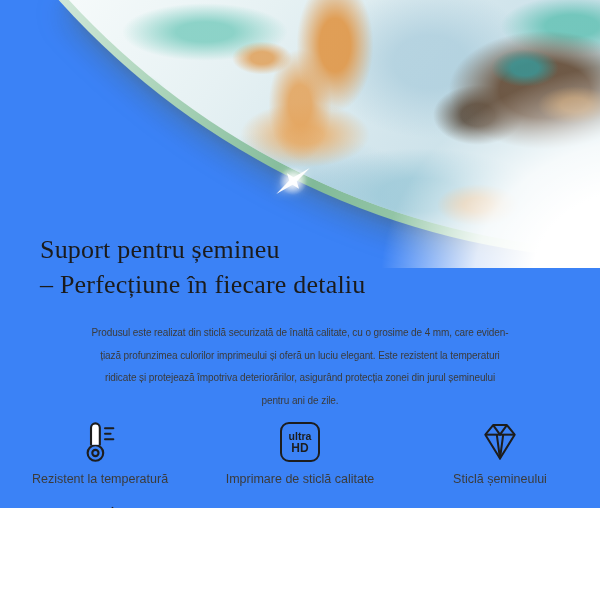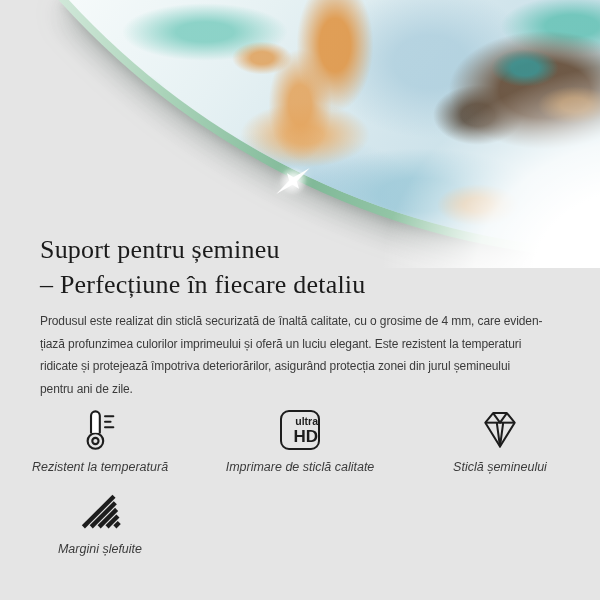--- a/index.html
+++ b/index.html
@@ -1,19 +1,19 @@
 <!DOCTYPE html>
 <html><head>
 <meta charset="utf-8">
 <style>
   * { box-sizing: border-box; margin: 0; padding: 0; }
   html, body { background: #fff; }
   .page {
-    position: relative; width: 600px; height: 600px;
-    overflow: hidden; background: #e5e5e5;
+    position: relative; width: 600px; height: 508px;
+    overflow: hidden; background: #3b82f6;
     font-family: "Liberation Sans", sans-serif;
   }
 
   
   .hero { position: absolute; top: 0; left: 0; width: 600px; height: 268px; overflow: hidden; z-index: 0; }
   .glass-wrap {
     position: absolute; inset: 0;
     filter: drop-shadow(0 10px 14px rgba(80,95,88,.35)) drop-shadow(0 3px 5px rgba(80,95,88,.22));
   }
   .glass-edge {
@@ -52,39 +52,39 @@
     filter: drop-shadow(0 0 5px rgba(255,255,255,.95));
   }
 
   
   .content { position: relative; z-index: 1; padding: 232px 40px 0; }
   .title {
     font-family: "Liberation Serif", "DejaVu Serif", serif;
     font-size: 26px; line-height: 35px; font-weight: 400;
     color: #1b1b1b; letter-spacing: .2px;
   }
-  .desc { margin-top: 8px; font-size: 12px; line-height: 22.6px; color: #3b3b3b; letter-spacing: -.1px; }
+  .desc { margin-top: 20px; font-size: 10px; line-height: 22.6px; color: #3b3b3b; letter-spacing: -.1px; text-align: center; }
   .desc-line { white-space: nowrap; }
 
   
   .features {
     display: grid; grid-template-columns: 1fr 1fr 1fr;
     row-gap: 14px; margin: 6px -40px 0;
   }
   .feature { display: flex; flex-direction: column; align-items: center; }
   .icon-box { height: 48px; display: flex; align-items: center; justify-content: center; }
-  .feature-label { margin-top: 6px; font-size: 12.5px; color: #3b3b3b; font-style: italic; }
+  .feature-label { margin-top: 6px; font-size: 12.5px; color: #3b3b3b; }
 
   .uhd-box {
     width: 40px; height: 40px; border: 2.6px solid #1d1d1d; border-radius: 9px;
-    display: flex; flex-direction: column; align-items: flex-end; justify-content: center;
+    display: flex; flex-direction: column; align-items: center; justify-content: center;
     color: #1d1d1d; line-height: 1;
   }
   .uhd-top { font-size: 10.5px; font-weight: 700; }
-  .uhd-bottom { font-size: 17px; font-weight: 700; margin-top: 1px; }
+  .uhd-bottom { font-size: 12px; font-weight: 700; margin-top: 1px; }
 </style>
 </head>
 <body>
 
 <div class="page">
 
   <div class="hero">
     <div class="glass-wrap">
       <div class="glass-edge"></div>
       <div class="glass-face"></div>

